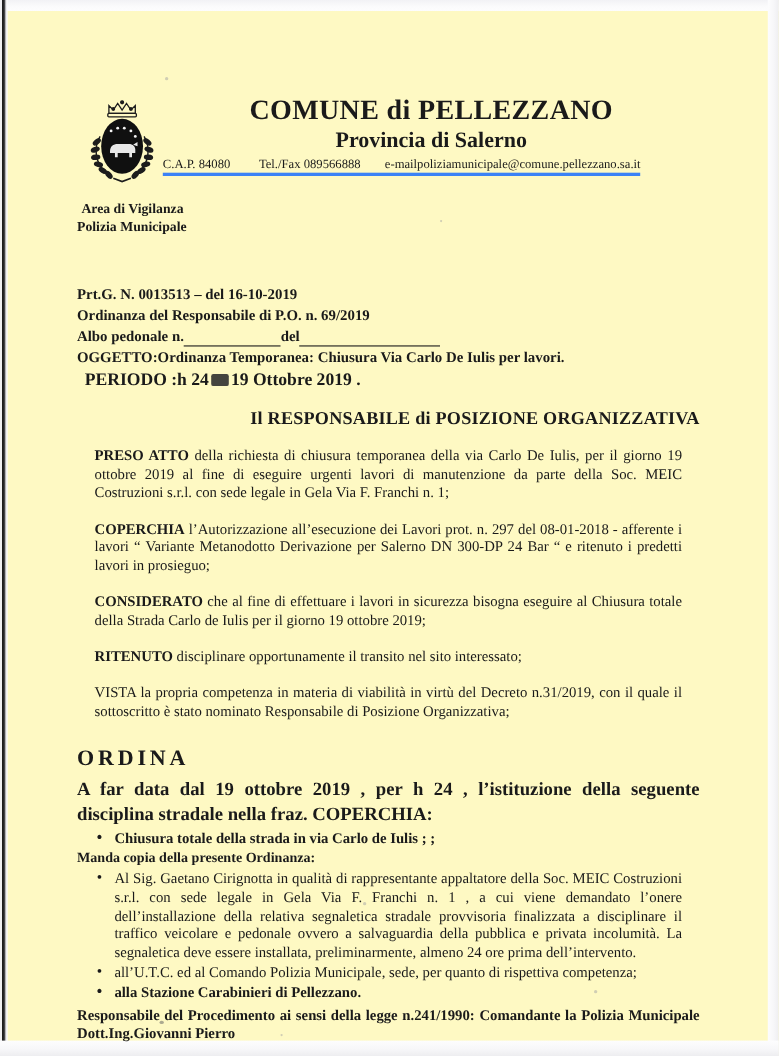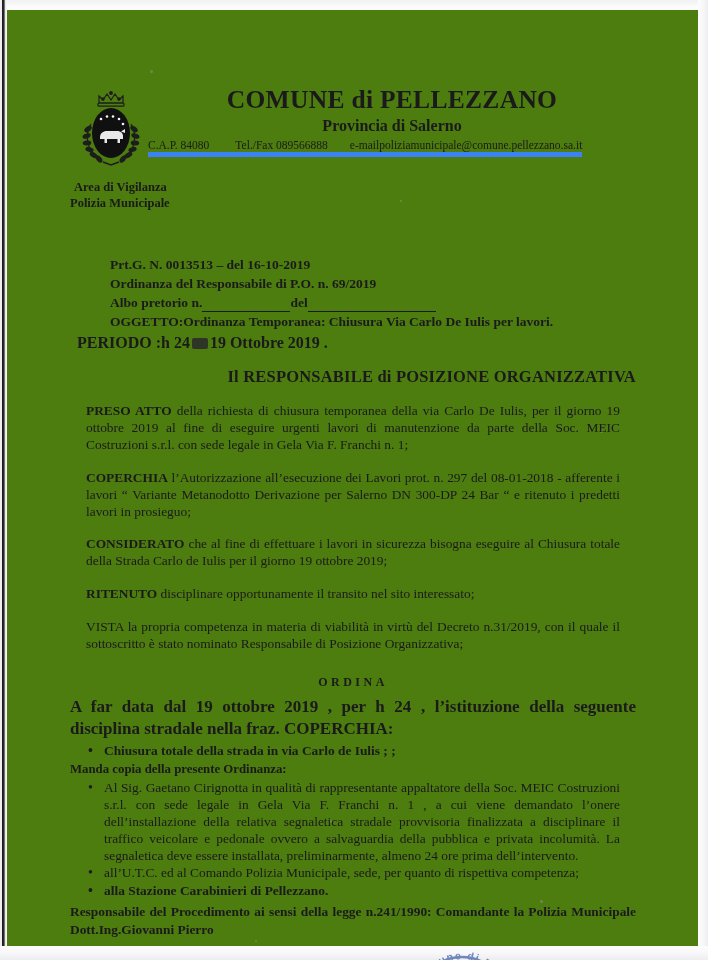--- a/index.html
+++ b/index.html
@@ -14,21 +14,21 @@
     overflow: hidden;
     font-family: "Liberation Serif", "DejaVu Serif", serif;
     color: #1a1a1a;
     position: relative;
   }
   .page {
     position: absolute;
     left: 0; top: 0;
     width: 708px;
     height: 960px;
-    background: #4d7c0f;
+    background: #fef9c3;
     box-sizing: border-box;
   }
   
   .edge-left {
     position: absolute;
     left: 0; top: 0;
     width: 7px; height: 960px;
     background: linear-gradient(to right, #efeff1 0%, #efeff1 25%, #1c1c1c 30%, #2a2a2c 55%, #e9e9ec 78%, #fdfdfe 100%);
   }
   .edge-right {
@@ -75,33 +75,33 @@
   .lh-title {
     font-size: 25.5px;
     font-weight: bold;
     letter-spacing: 0.3px;
     text-align: center;
     line-height: 1.12;
     padding-right: 10px;
     white-space: nowrap;
   }
   .lh-sub {
-    font-size: 16px;
+    font-size: 20px;
     font-weight: bold;
     text-align: center;
     line-height: 1.2;
     margin-top: 1px;
     padding-right: 10px;
   }
   .lh-contacts {
     font-size: 11.5px;
     margin-top: 4px;
     margin-left: -10px;
     white-space: nowrap;
-    border-bottom: 5px solid #3b82f6;
+    border-bottom: 3px solid #3b82f6;
     display: inline-block;
     padding-bottom: 1px;
   }
   .lh-contacts span { display: inline-block; }
   .gap1 { width: 26px; }
   .gap2 { width: 22px; }
   .lh-area {
     font-size: 12.5px;
     font-weight: bold;
     margin-top: 22px;
@@ -110,21 +110,21 @@
   }
   .lh-area .indent { padding-left: 4px; }
 
   
   .protocol {
     margin-top: 44px;
     font-size: 13.5px;
     font-weight: bold;
     line-height: 1.42;
   }
-  .protocol .row { white-space: nowrap; margin-left: 40px; }
+  .protocol .row { white-space: nowrap; }
   .rule {
     display: inline-block;
     border-bottom: 1px solid #1a1a1a;
     height: 0.95em;
     vertical-align: bottom;
   }
   .rule-a { width: 88px; }
   .rule-b { width: 128px; }
   .oggetto .lead { font-weight: bold; }
   .periodo {
@@ -158,23 +158,23 @@
   p.just {
     margin: 16px;
     font-size: 13.4px;
     line-height: 1.26;
     text-align: justify;
     text-justify: inter-word;
   }
   p.just b { font-weight: bold; }
 
   .ordina-word {
-    text-align: center;
-    font-weight: bold;
-    font-size: 12px;
+    text-align: left;
+    font-weight: bold;
+    font-size: 20px;
     letter-spacing: 3.5px;
     margin-top: 22px;
     margin-bottom: 6px;
   }
   .ordina-body {
     font-size: 17px;
     font-weight: bold;
     line-height: 1.3;
     text-align: justify;
     text-justify: inter-word;
@@ -351,21 +351,21 @@
       <div class="lh-area">
         <div class="indent">Area di Vigilanza</div>
         <div>Polizia Municipale</div>
       </div>
     </div>
 
     <div class="protocol">
       <div class="row">Prt.G. N. 0013513 – del 16-10-2019</div>
       <div class="row">Ordinanza del Responsabile di P.O. n. 69/2019</div>
       <div class="row">
-        <span>Albo pretorio  n.</span><span class="rule rule-a"></span><span>del</span><span class="rule rule-b"></span>
+        <span>Albo pedonale  n.</span><span class="rule rule-a"></span><span>del</span><span class="rule rule-b"></span>
       </div>
       <div class="row oggetto">
         <span class="lead">OGGETTO:</span><span>Ordinanza Temporanea:   Chiusura Via Carlo De Iulis   per lavori.</span>
       </div>
       <div class="periodo">
         <span>PERIODO :h 24</span><span class="smudge"></span><span>19 Ottobre 2019  .</span>
       </div>
     </div>
 
     <div class="heading-center">Il  RESPONSABILE  di POSIZIONE ORGANIZZATIVA</div>

